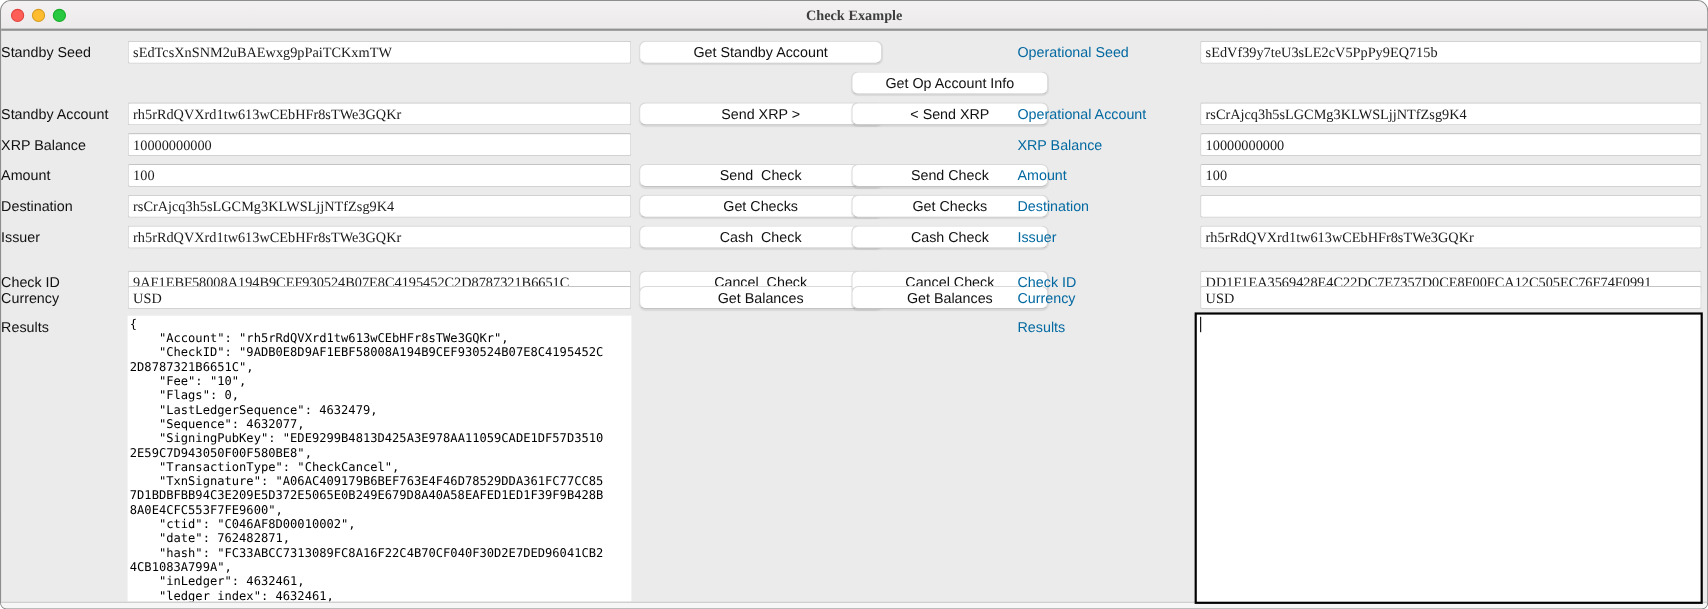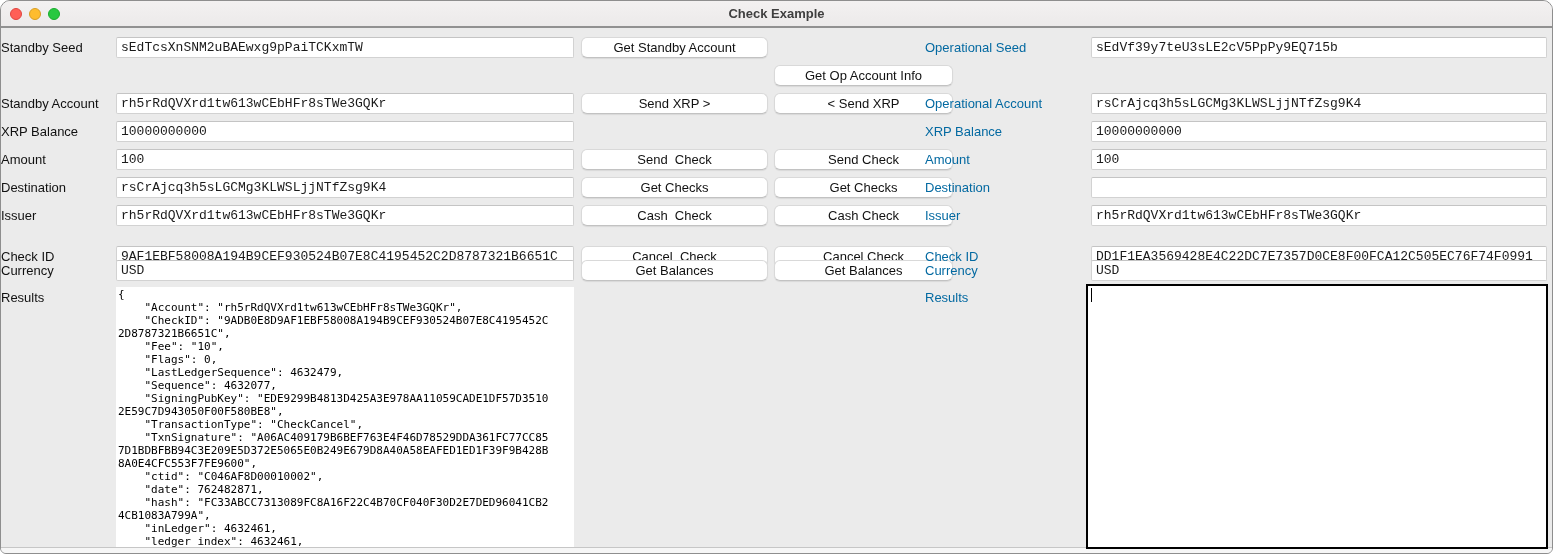--- a/index.html
+++ b/index.html
@@ -12,56 +12,56 @@
     border-radius:10px 10px 6px 6px;
     overflow:hidden;
   }
   .titlebar{
     position:absolute;left:0;top:0;right:0;height:27px;
     background:linear-gradient(#f3f1f1,#eceaea);
     border-bottom:2px solid #919191;
     text-align:center;
   }
   .title{
-    font-size:13px;font-weight:bold;color:#3f3f3f;line-height:26px;
+    font-size:13px;font-weight:bold;color:#3f3f3f;line-height:26px;font-family:Liberation Serif, serif;
   }
   .tl{position:absolute;top:7px;width:12px;height:12px;border-radius:50%;}
   .tl.red{left:9px;background:#ff5f57;border:1px solid #e0443e;}
   .tl.yellow{left:28px;background:#febc2e;border:1px solid #d89e24;}
   .tl.green{left:47px;background:#28c840;border:1px solid #1aad2b;}
 
   .lbl{
     position:absolute;left:0;width:111px;height:21px;
     text-align:left;font-size:13px;color:#111;line-height:21px;
     white-space:nowrap;
   }
   .lblR{
     position:absolute;left:924px;width:160px;height:21px;
     text-align:left;font-size:13px;color:#0369a1;line-height:21px;
     white-space:nowrap;
   }
   .fld{
     position:absolute;height:21px;
     background:#fff;border:1px solid #d2d2d2;border-top-color:#c4c4c4;
     border-radius:2px;
-    font-family:Liberation Mono, monospace;font-size:13px;color:#1a1a1a;
+    font-family:Liberation Serif, serif;font-size:13px;color:#1a1a1a;
     padding:0 4px;outline:none;
   }
   .fldL{left:115px;width:458px;}
   .fldR{left:1090px;width:456px;}
   .btn{
     position:absolute;height:21px;
     background:#fff;border:1px solid #d9d9d9;border-bottom-color:#c2c2c2;
     border-radius:6px;
     box-shadow:0 1px 1px rgba(0,0,0,0.08);
     font-family:"Liberation Sans",sans-serif;font-size:13px;color:#111;
     line-height:18px;text-align:center;white-space:pre;
     padding:0;cursor:default;
   }
-  .btnA{left:580px;width:187px;}
+  .btnA{left:580px;width:221px;}
   .btnB{left:773px;width:179px;}
   .r1{top:36px}.r2{top:64px}.r3{top:92px}.r4{top:120px}.r5{top:148px}
   .r6{top:176px}.r7{top:204px}.r8{top:245px}.r9{top:259px}.rres{top:286px}
 
   .results-left{
     position:absolute;left:115px;top:286px;width:458px;height:260px;
     background:#fff;overflow:hidden;
   }
   .mono{
     font-family:"DejaVu Sans Mono","Liberation Mono",monospace;

